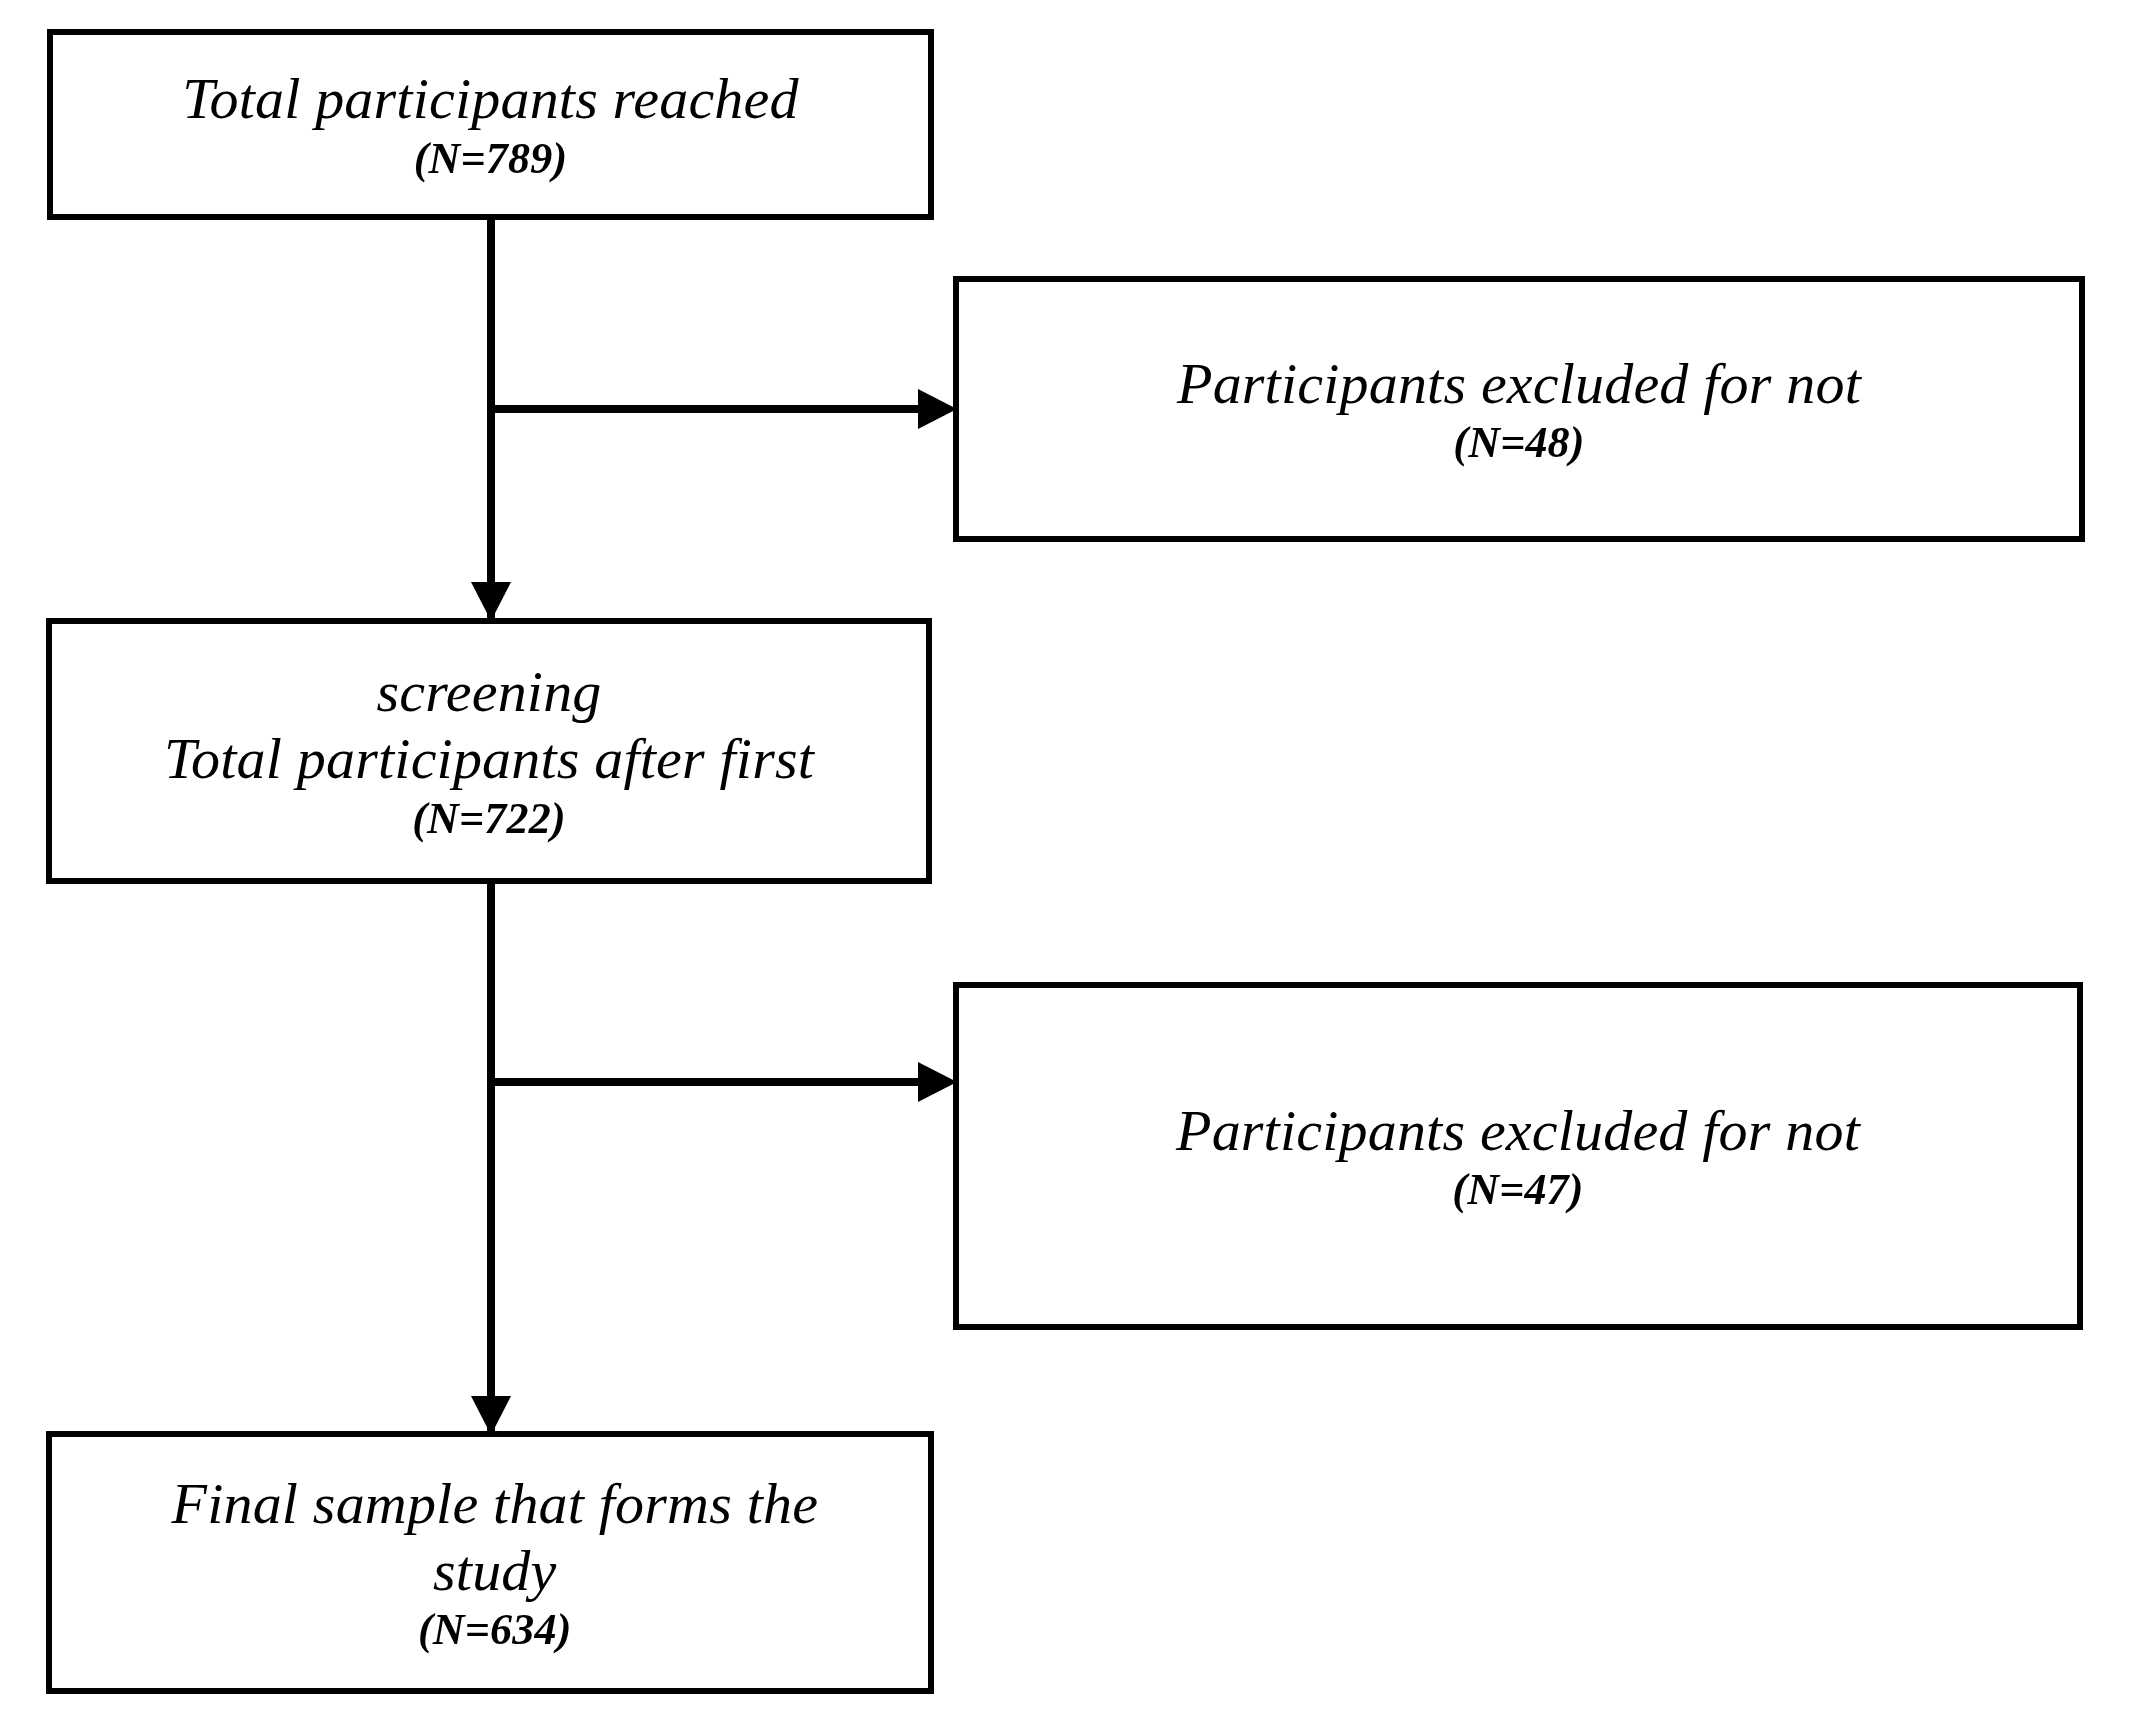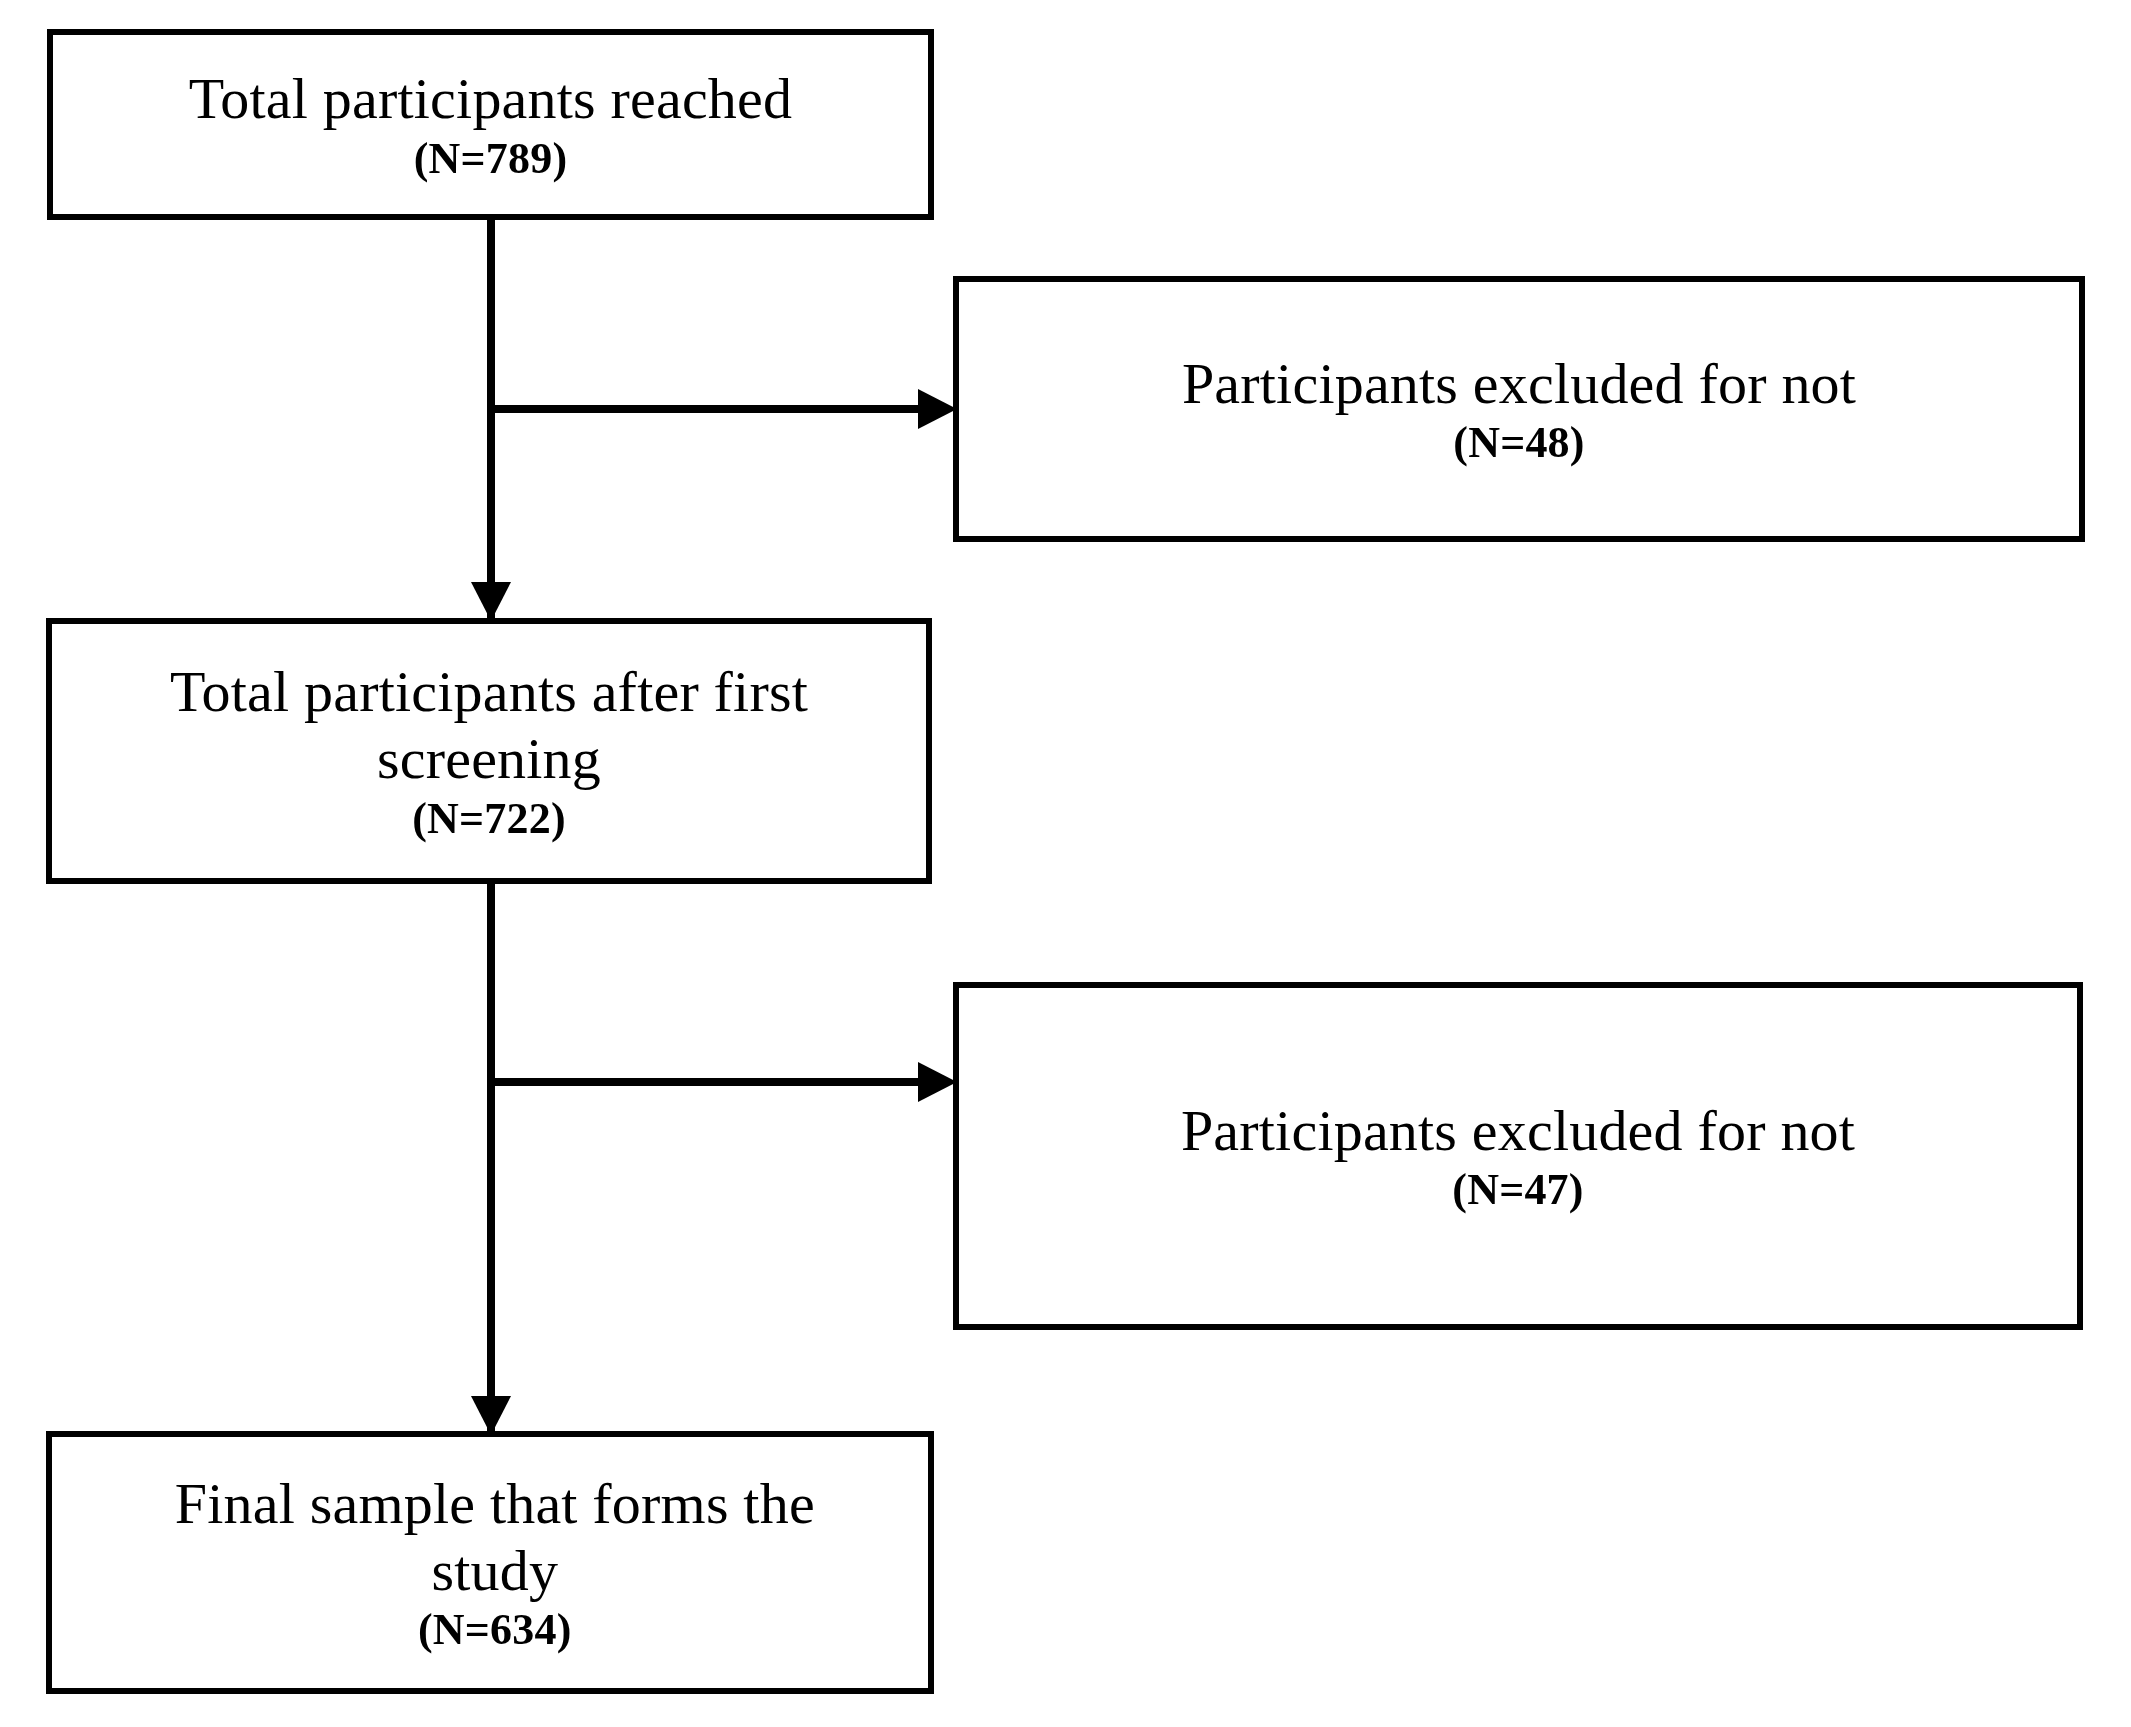--- a/index.html
+++ b/index.html
@@ -32,20 +32,21 @@
     text-align: center;
     color: #000000;
     line-height: 1.16;
     padding: 3.5px 12.4px;
   }
   .node .line {
     display: block;
     white-space: nowrap;
     font-size: 58px;
     letter-spacing: 0.2px;
+    font-style: italic;
   }
   .node .line.count {
     font-weight: bold;
     font-size: 44px;
   }
 
   
   #box-reached   { left: 47px;  top: 29px;   width: 887px; height: 191px; }
   #box-screened  { left: 46px;  top: 618px;  width: 886px; height: 266px; }
   #box-final     { left: 46px;  top: 1431px; width: 888px; height: 263px; padding-left: 22px; }
@@ -103,22 +104,22 @@
     <span class="line">Total participants  reached</span>
     <span class="line count">(N=789)</span>
   </div>
 
   <div class="node" id="box-excl-inclusion">
     <span class="line">Participants excluded for not</span>
     <span class="line count">(N=48)</span>
   </div>
 
   <div class="node" id="box-screened">
+    <span class="line">screening</span>
     <span class="line">Total participants  after first</span>
-    <span class="line">screening</span>
     <span class="line count">(N=722)</span>
   </div>
 
   <div class="node" id="box-excl-quest">
     <span class="line">Participants excluded for not</span>
     <span class="line count">(N=47)</span>
   </div>
 
   <div class="node" id="box-final">
     <span class="line">Final sample that forms the</span>

